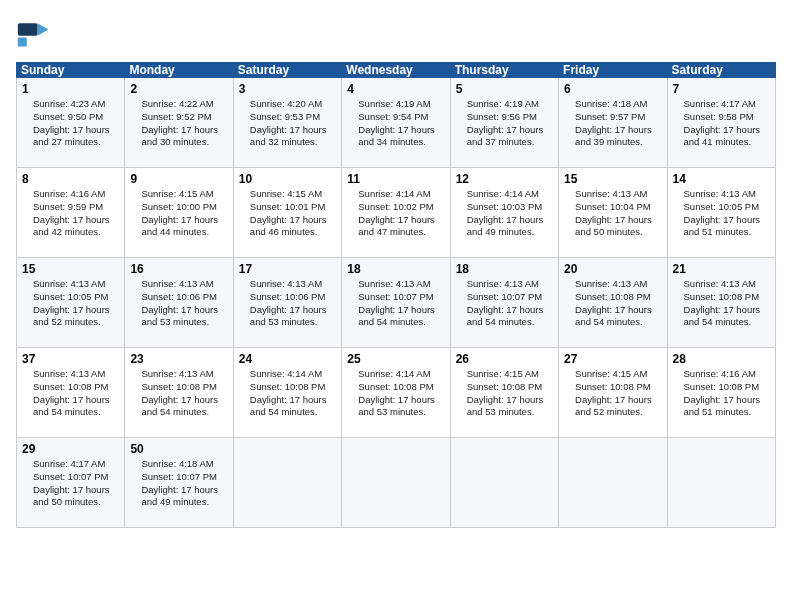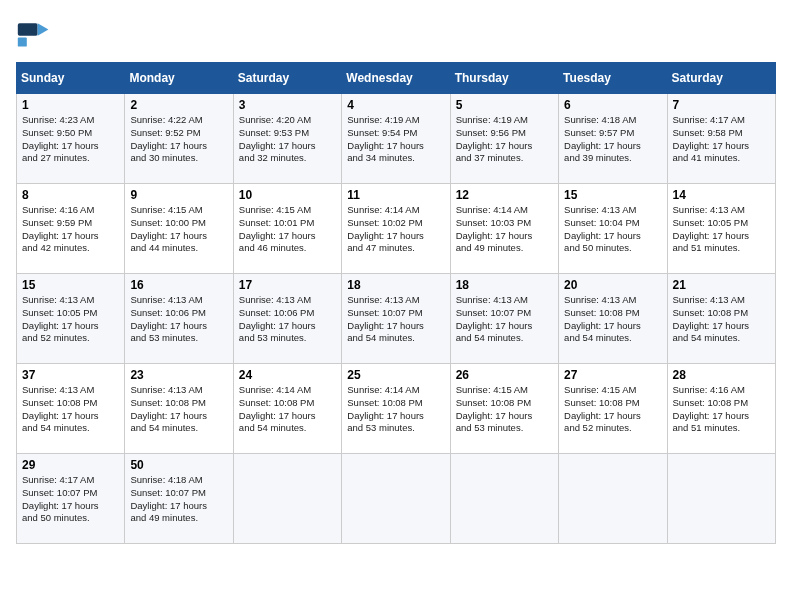--- a/index.html
+++ b/index.html
@@ -44,21 +44,21 @@
       color: #333;
     }
     table {
       width: 100%;
       border-collapse: collapse;
       font-size: 10px;
     }
     thead tr th {
       background-color: #1e5799;
       color: #fff;
-      padding: 8px 4px;
+      padding: 0 4px;
       text-align: left;
       font-size: 12px;
       font-weight: bold;
       border: 1px solid #1e5799;
     }
     tbody tr {
       background: #fff;
     }
     tbody tr:nth-child(odd) {
       background: #f5f7fa;
@@ -73,20 +73,21 @@
     .day-num {
       font-weight: bold;
       font-size: 12px;
       display: block;
       margin-bottom: 2px;
     }
     .day-info {
       font-size: 9.5px;
       color: #222;
       line-height: 1.35;
+      margin-left: 11px;
     }
     .empty {
       background: #f5f7fa;
     }
   </style>
 </head>
 <body>
 
 <div class="header-area">
   <div class="logo">
@@ -107,21 +108,21 @@
 </div>
 
 <table>
   <thead>
     <tr id="days-header">
         <th>Sunday</th>
         <th>Monday</th>
         <th>Saturday</th>
         <th>Wednesday</th>
         <th>Thursday</th>
-        <th>Tuesday</th>
+        <th>Friday</th>
         <th>Saturday</th>
       </tr>
   </thead>
   <tbody id="calendar-body">
       <tr>
         <td>
           <span class="day-num">1</span>
           <div class="day-info" style="white-space: pre-line;">Sunrise: 4:23 AM
 Sunset: 9:50 PM
 Daylight: 17 hours

